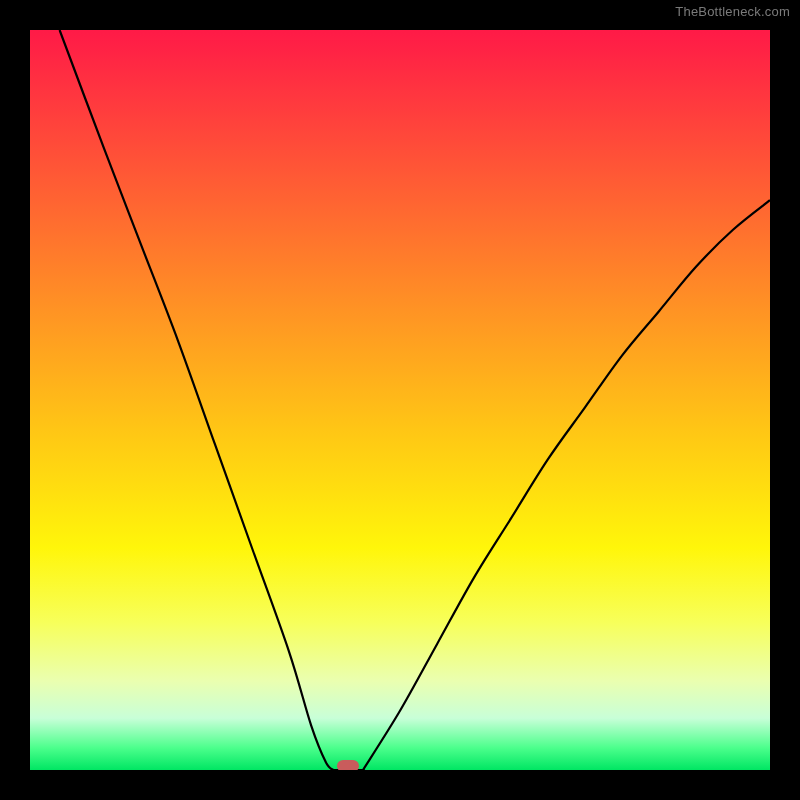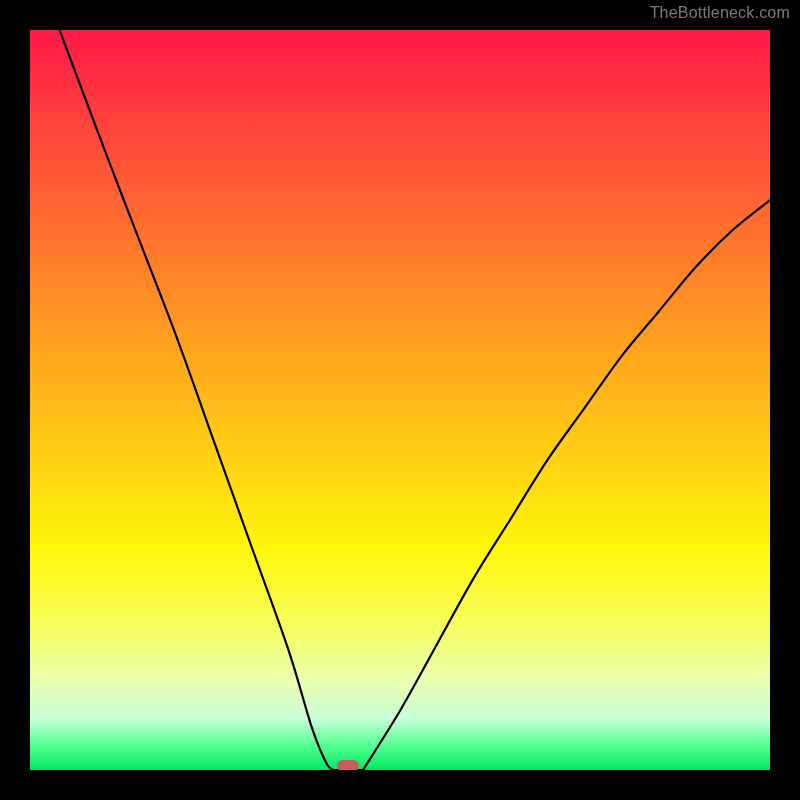--- a/index.html
+++ b/index.html
@@ -60,21 +60,21 @@
     height: 12px;
     background: #c95c5c;
     border-radius: 6px;
     transform: translate(-50%, -50%);
   }
   .watermark {
     position: absolute;
     top: 4px;
     right: 10px;
     color: #7a7a7a;
-    font-size: 16px;
+    font-size: 13px;
     font-weight: 500;
     letter-spacing: 0.2px;
   }
 </style>
 </head>
 <body>
 
 <div class="frame">
   <div class="watermark">TheBottleneck.com</div>
   <div class="plot">

